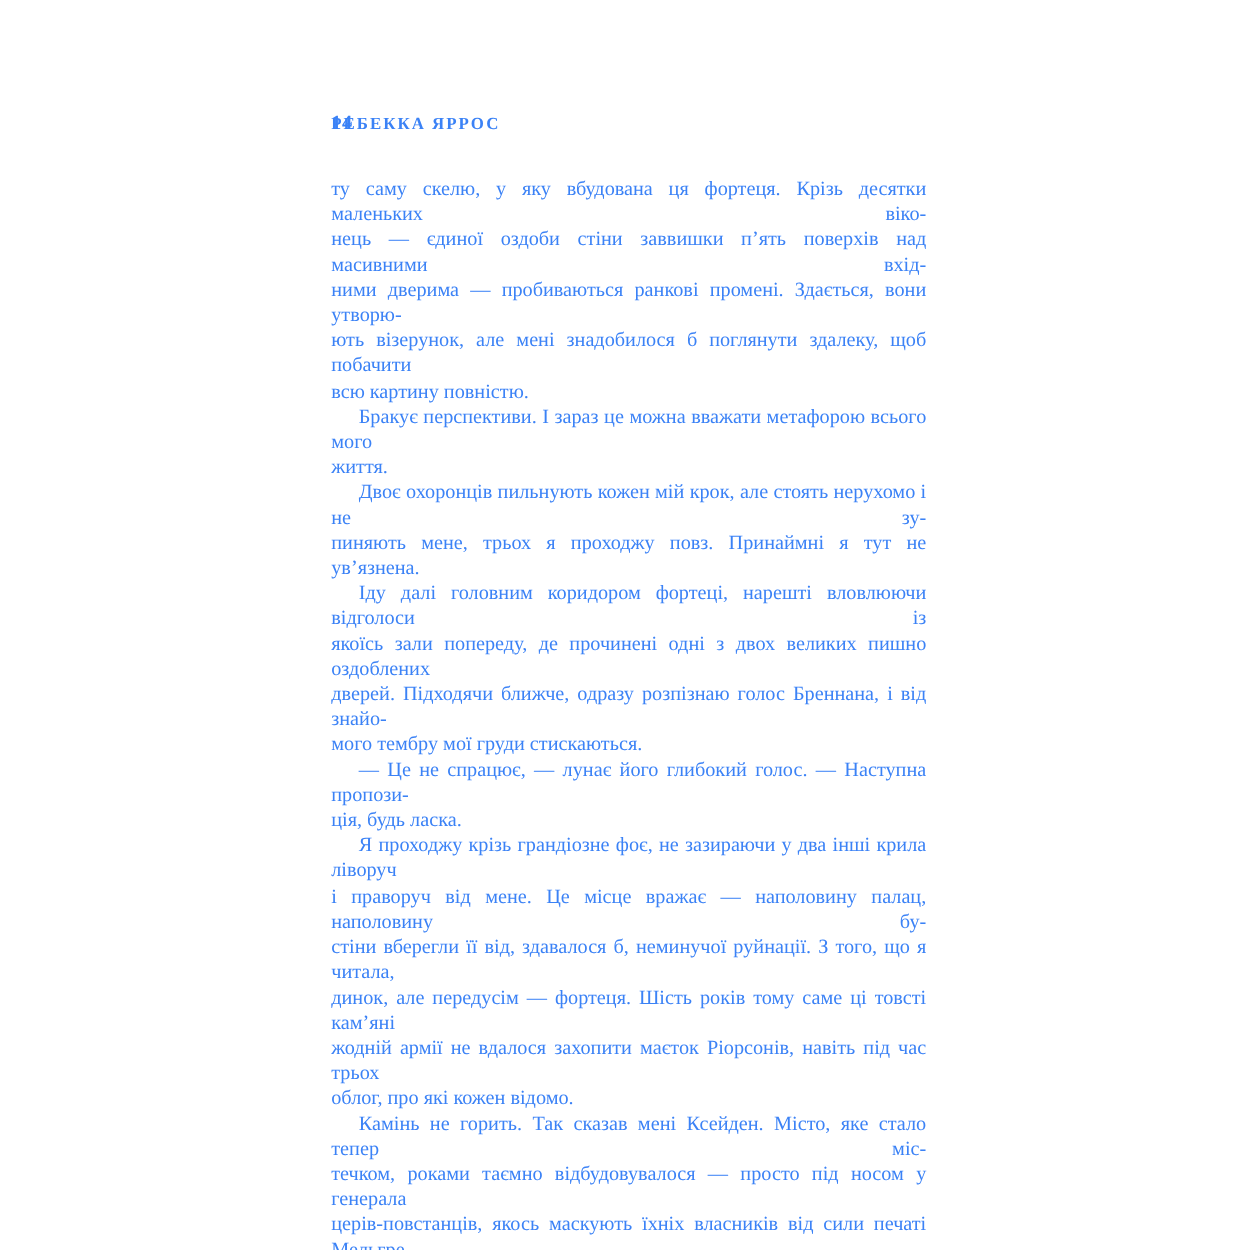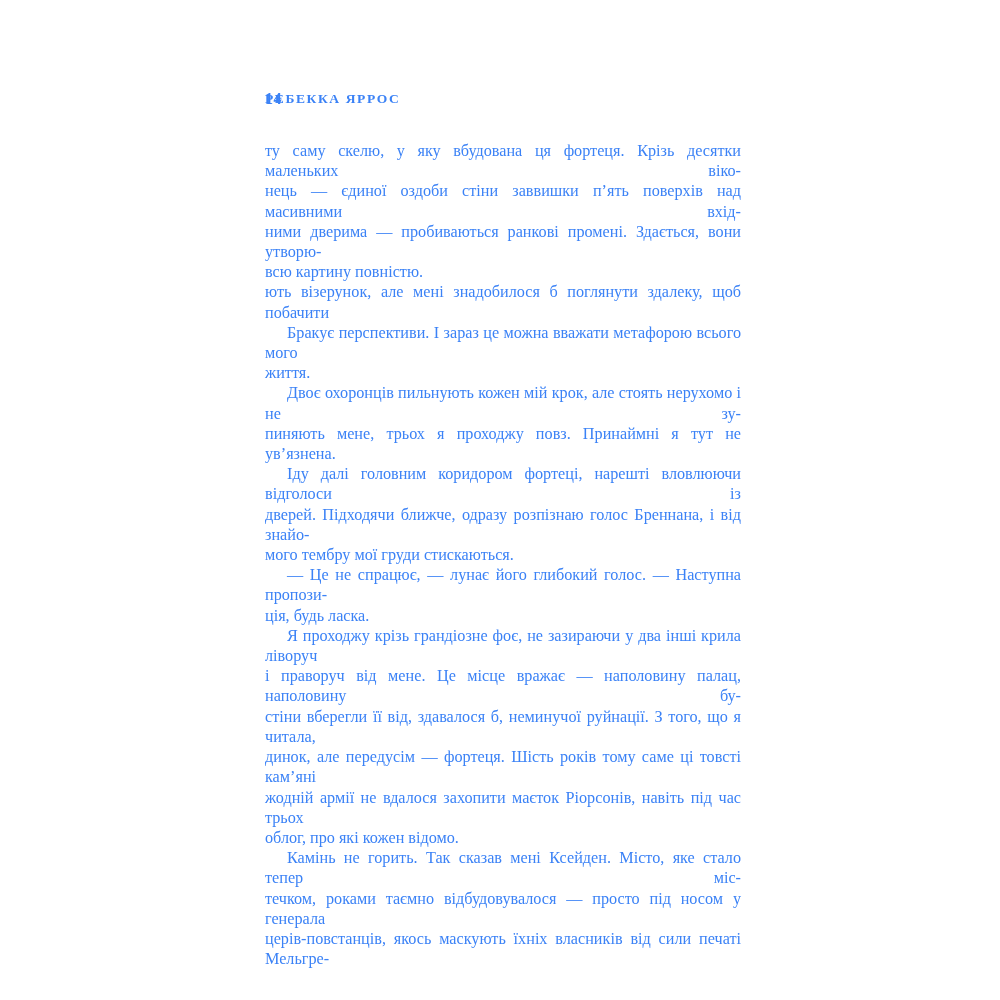--- a/index.html
+++ b/index.html
@@ -66,33 +66,34 @@
 <div id="book-page">
   <div id="page-header">
     <span id="page-number">14</span>
     <span id="running-header">РЕБЕККА ЯРРОС</span>
   </div>
   <div id="text-block">
       <div class="para">
         <div class="line jl">ту саму скелю, у яку вбудована ця фортеця. Крізь десятки маленьких віко-</div>
         <div class="line jl">нець — єдиної оздоби стіни заввишки п’ять поверхів над масивними вхід-</div>
         <div class="line jl">ними дверима — пробиваються ранкові промені. Здається, вони утворю-</div>
+        <div class="line jl">ють візерунок, але мені знадобилося б поглянути здалеку, щоб побачити</div>
         <div class="line">всю картину повністю.</div>
-        <div class="line jl">ють візерунок, але мені знадобилося б поглянути здалеку, щоб побачити</div>
       </div>
       <div class="para">
         <div class="line jl indent">Бракує перспективи. І зараз це можна вважати метафорою всього мого</div>
         <div class="line">життя.</div>
       </div>
       <div class="para">
         <div class="line jl indent">Двоє охоронців пильнують кожен мій крок, але стоять нерухомо і не зу-</div>
         <div class="line">пиняють мене, трьох я проходжу повз. Принаймні я тут не ув’язнена.</div>
       </div>
       <div class="para">
         <div class="line jl indent">Іду далі головним коридором фортеці, нарешті вловлюючи відголоси із</div>
+        <div class="line jl">якоїсь зали попереду, де прочинені одні з двох великих пишно оздоблених</div>
         <div class="line jl">дверей. Підходячи ближче, одразу розпізнаю голос Бреннана, і від знайо-</div>
         <div class="line">мого тембру мої груди стискаються.</div>
       </div>
       <div class="para">
         <div class="line jl indent">— Це не спрацює, — лунає його глибокий голос. — Наступна пропози-</div>
         <div class="line">ція, будь ласка.</div>
       </div>
       <div class="para">
         <div class="line jl indent">Я проходжу крізь грандіозне фоє, не зазираючи у два інші крила ліворуч</div>
         <div class="line jl">і праворуч від мене. Це місце вражає — наполовину палац, наполовину бу-</div>

